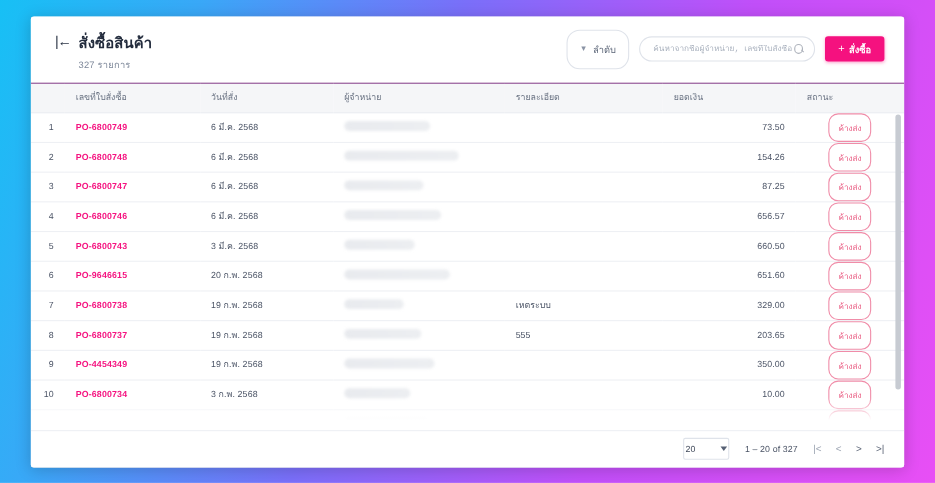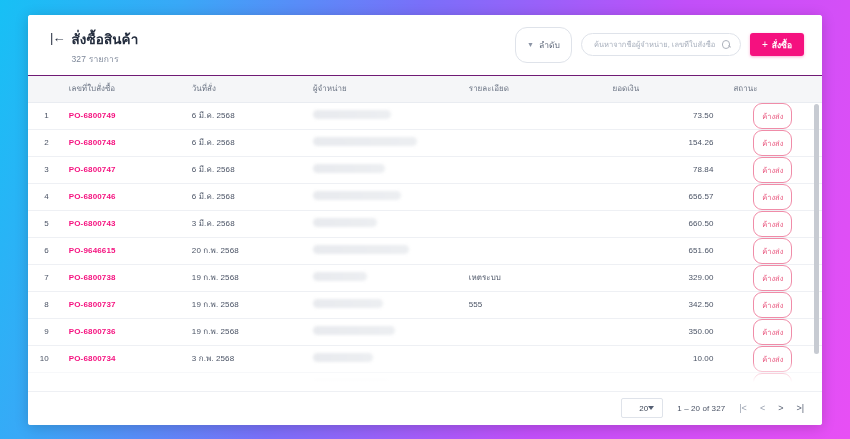--- a/index.html
+++ b/index.html
@@ -33,21 +33,21 @@
     font-size:8.5px; color:#5c6678; cursor:pointer; white-space:nowrap;
   }
   .chev { font-size:7px; color:#8b94a5; }
 
   .search-box {
     height:23px; width:160px; border:1px solid #dfe3ea; border-radius:12px;
     background:#fff; display:flex; align-items:center; padding:0 9px 0 12px;
   }
   .search-box input {
     border:none; outline:none; flex:1; font-size:7.5px; color:#404a5c;
-    font-family:Liberation Sans, sans-serif; background:transparent;
+    font-family:Liberation Mono, monospace; background:transparent;
   }
   .search-box input::placeholder { color:#a8b0bd; }
   .mag { width:9px; height:9px; flex:0 0 9px; position:relative; opacity:.55; }
   .mag::before { content:""; position:absolute; left:0; top:0; width:6.5px; height:6.5px;
                  border:1.1px solid #6b7484; border-radius:50%; }
   .mag::after { content:""; position:absolute; left:5.6px; top:6px; width:3.4px; height:1.1px;
                 background:#6b7484; transform:rotate(45deg); }
 
   .create-btn {
     height:23px; padding:0 12px; border-radius:3px; border:none;
@@ -112,21 +112,21 @@
 
   
   .ftr {
     flex:0 0 34px; height:34px; display:flex; align-items:center;
     justify-content:flex-end; gap:14px; padding:0 18px 0 0;
     background:#fff; border-top:1px solid #eef0f4; position:relative; z-index:3;
   }
   .pagesize {
     width:42px; height:20px; border:1px solid #dfe3ea; border-radius:2px;
     display:flex; align-items:center; justify-content:space-between;
-    padding:0 17px; font-size:8px; color:#3f4859; cursor:pointer; background:#fff;
+    padding:0 1px; font-size:8px; color:#3f4859; cursor:pointer; background:#fff;
   }
   .caret { width:0;height:0;border-left:3.2px solid transparent;border-right:3.2px solid transparent;
            border-top:4px solid #566074; }
   .range { font-size:8px; color:#4a5365; letter-spacing:.1px; }
   .pager { display:flex; align-items:center; gap:13px; }
   .pg { font-size:9px; color:#9aa2b0; cursor:pointer; line-height:1; user-select:none; }
   .pg.active { color:#5a6375; }
 
   
   .hscroll {
@@ -198,21 +198,21 @@
               <td class="c-detail detail-cell"></td>
               <td class="c-amt amt-cell">154.26</td>
               <td class="c-status"><span class="badge">ค้างส่ง</span></td>
             </tr>
             <tr>
               <td class="c-idx">3</td>
               <td class="c-po"><span class="po-link">PO-6800747</span></td>
               <td class="c-date date-cell">6 มี.ค. 2568</td>
               <td class="c-vendor"><span class="redacted" style="width: 72px;"></span></td>
               <td class="c-detail detail-cell"></td>
-              <td class="c-amt amt-cell">78.84</td>
+              <td class="c-amt amt-cell">87.25</td>
               <td class="c-status"><span class="badge">ค้างส่ง</span></td>
             </tr>
             <tr>
               <td class="c-idx">4</td>
               <td class="c-po"><span class="po-link">PO-6800746</span></td>
               <td class="c-date date-cell">6 มี.ค. 2568</td>
               <td class="c-vendor"><span class="redacted" style="width: 88px;"></span></td>
               <td class="c-detail detail-cell"></td>
               <td class="c-amt amt-cell">656.57</td>
               <td class="c-status"><span class="badge">ค้างส่ง</span></td>
@@ -243,26 +243,26 @@
               <td class="c-detail detail-cell">เหตระบบ</td>
               <td class="c-amt amt-cell">329.00</td>
               <td class="c-status"><span class="badge">ค้างส่ง</span></td>
             </tr>
             <tr>
               <td class="c-idx">8</td>
               <td class="c-po"><span class="po-link">PO-6800737</span></td>
               <td class="c-date date-cell">19 ก.พ. 2568</td>
               <td class="c-vendor"><span class="redacted" style="width: 70px;"></span></td>
               <td class="c-detail detail-cell">555</td>
-              <td class="c-amt amt-cell">342.50</td>
+              <td class="c-amt amt-cell">203.65</td>
               <td class="c-status"><span class="badge">ค้างส่ง</span></td>
             </tr>
             <tr>
               <td class="c-idx">9</td>
-              <td class="c-po"><span class="po-link">PO-6800736</span></td>
+              <td class="c-po"><span class="po-link">PO-4454349</span></td>
               <td class="c-date date-cell">19 ก.พ. 2568</td>
               <td class="c-vendor"><span class="redacted" style="width: 82px;"></span></td>
               <td class="c-detail detail-cell"></td>
               <td class="c-amt amt-cell">350.00</td>
               <td class="c-status"><span class="badge">ค้างส่ง</span></td>
             </tr>
             <tr>
               <td class="c-idx">10</td>
               <td class="c-po"><span class="po-link">PO-6800734</span></td>
               <td class="c-date date-cell">3 ก.พ. 2568</td>

